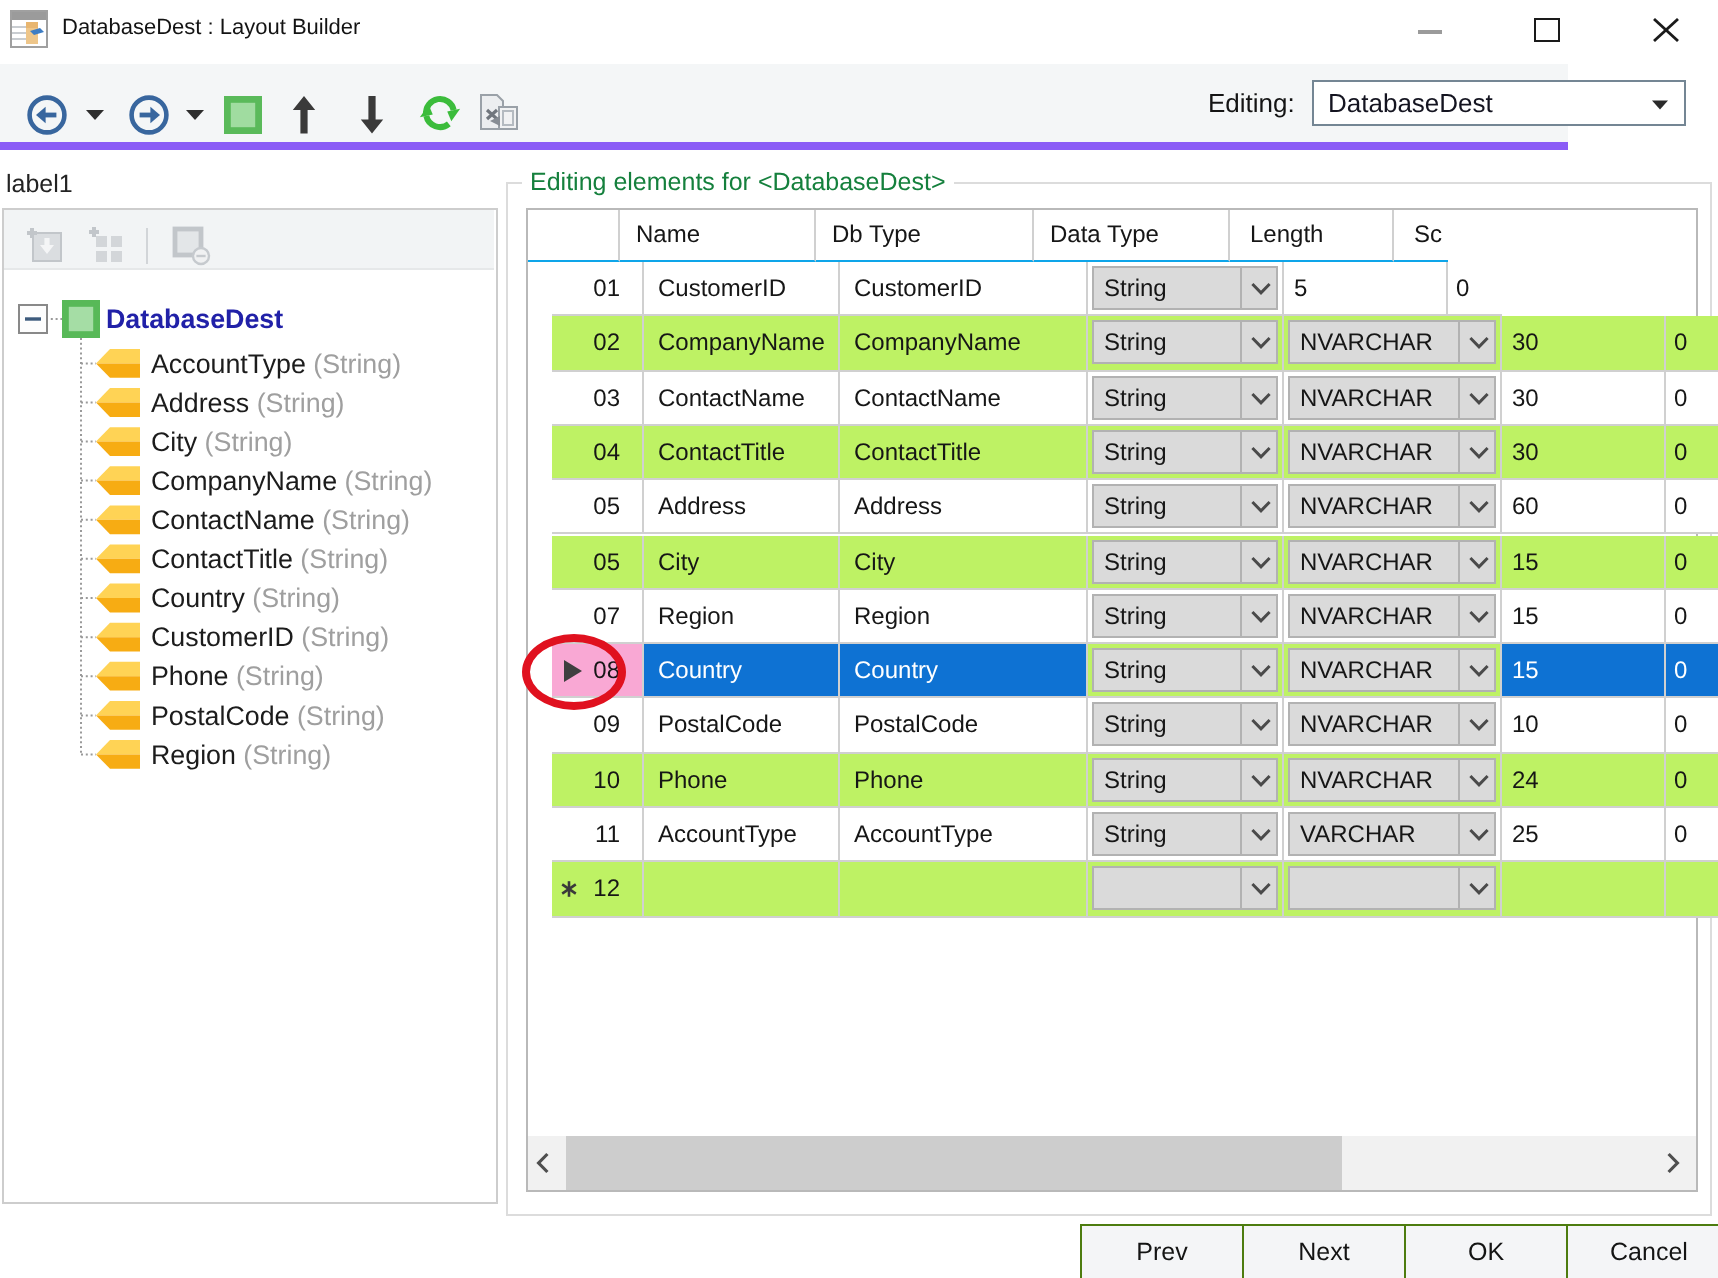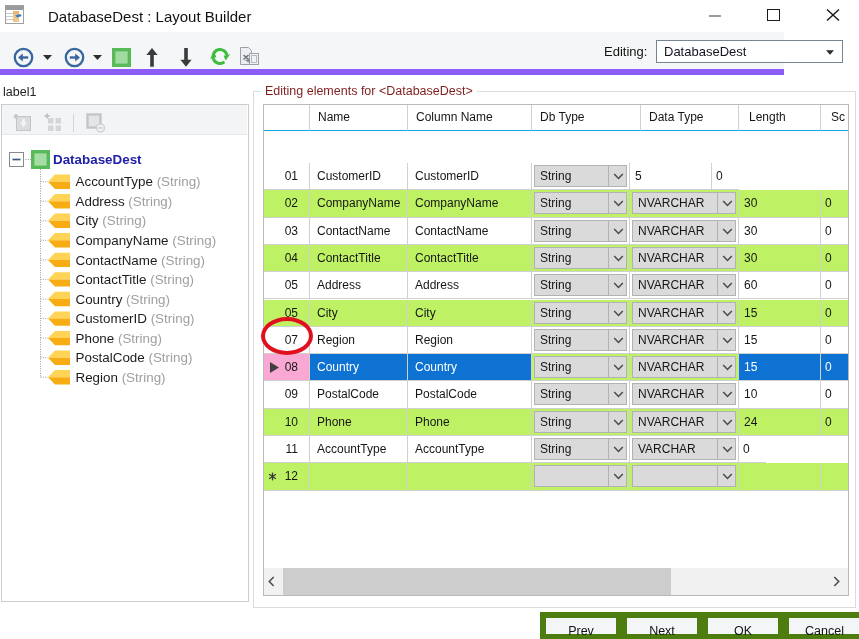--- a/index.html
+++ b/index.html
@@ -1,41 +1,41 @@
 <!DOCTYPE html>
 <html><head><meta charset="utf-8">
 <style>
 * { margin:0; padding:0; box-sizing:border-box; }
 html,body { width:859px; height:639px; overflow:hidden; background:#ffffff;
   font-family:"Liberation Sans", sans-serif; position:relative; }
 .abs { position:absolute; }
 
 #title { position:absolute; left:0; top:0; width:859px; height:32px; background:#fff; }
-#titletxt { position:absolute; left:48px; top:8px; font-size:15px; color:#131313; }
-
-#toolbar { position:absolute; left:0; top:32px; width:784px; height:43px; background:#f4f6f7; border-bottom:6px solid #8b5cf6; }
+#titletxt { position:absolute; left:31px; top:8px; font-size:11px; color:#131313; }
+
+#toolbar { position:absolute; left:0; top:32px; width:784px; height:43px; background:#f4f6f7; border-bottom:4px solid #8b5cf6; }
 #edlabel { position:absolute; left:604px; top:12px; font-size:13px; color:#141414; }
 #edcombo { position:absolute; left:656px; top:8px; width:187px; height:23px; background:#fff; border:1px solid #748694; font-size:13px; color:#141420; line-height:21px; padding-left:7px; }
 #edcombo svg { position:absolute; right:8px; top:9px; }
 
 #label1 { position:absolute; left:3px; top:85px; font-size:12.5px; color:#232323; }
 #panel { position:absolute; left:1px; top:104px; width:248px; height:498px; border:1px solid #cdcdcd; background:#fff; }
 #strip { position:absolute; left:0; top:0; width:245px; height:30px; background:#f2f4f5; border-bottom:1px solid #e6e8e9; }
 #tree { position:absolute; left:0; top:31px; }
 .dot { stroke:#9a9a9a; stroke-width:1; stroke-dasharray:1 1.4; }
 .roott { font-size:13.4px; font-weight:bold; fill:#2121a8; font-family:"Liberation Sans",sans-serif; }
 .cht { font-size:13.4px; fill:#1c1c1c; font-family:"Liberation Sans",sans-serif; }
 
 #gbox { position:absolute; left:253px; top:91px; width:603px; height:517px; border:1px solid #dcdcdc; }
-#glegend { position:absolute; left:7px; top:-8px; background:#fff; padding:0 4px; font-size:12.5px; color:#7f1d1d; }
+#glegend { position:absolute; left:7px; top:-8px; background:#fff; padding:0 4px; font-size:12.5px; color:#15803d; }
 
 #grid { position:absolute; left:263px; top:104px; width:586px; height:492px; border:1px solid #b9b9b9; background:#fff; }
 .ghead { position:absolute; left:0; top:0; width:584px; height:26px; display:flex; }
 .ghead .c { border-bottom:1px solid #c6c6c6; background:#fff; font-size:12px; color:#161616; line-height:24px; padding-left:8px; }
-.gr { position:absolute; left:0; width:584px; height:27.3px; display:flex;margin-top:32px; }
+.gr { position:absolute; left:12px; width:584px; height:27.3px; display:flex; }
 .gr.even .c { background:#bef264; }
 .c { border-right:1px solid #d0d0d0; border-bottom:1px solid #d0d0d0; height:100%; background:#fff; font-size:12px; color:#161616; line-height:26px; overflow:hidden; white-space:nowrap; }
 .ghead .c { border-bottom:1px solid #0ea5e9; }
 .rh { width:46px; position:relative; text-align:right; padding-right:11px; }
 .nm { width:98px; padding-left:7px; }
 .cn { width:124px; padding-left:7px; }
 .dt { width:98px; position:relative; }
 .db { width:109px; position:relative; }
 .ln { width:82px; padding-left:5px; }
 .sc { width:27px; padding-left:4px; border-right:none; }
@@ -51,21 +51,21 @@
 .cbtn svg { position:absolute; left:3.5px; top:7px; }
 
 #hscroll { position:absolute; left:0; top:463px; width:584px; height:27px; background:#f1f1f1; }
 #thumb { position:absolute; left:19px; top:0; width:388px; height:27px; background:#cdcdcd; }
 .sbtn { position:absolute; top:0; width:19px; height:27px; background:#f1f1f1; }
 #sbl { left:0; } #sbr { right:0; }
 .sbtn svg { position:absolute; left:4px; top:8px; }
 
 #redell { position:absolute; left:260.5px; top:316.5px; width:52px; height:38px; border:4px solid #e0111f; border-radius:50%; z-index:10; }
 
-.btn { position:absolute; top:612px; width:82px; height:28px; background:#f4f5f7; border:6px solid #4d7c0f; font-size:12.5px; color:#141414; text-align:center; line-height:26px; }
+.btn { position:absolute; top:612px; width:82px; height:28px; background:#f4f5f7; border:1px solid #4d7c0f; font-size:12.5px; color:#141414; text-align:center; line-height:26px; }
 </style></head>
 <body>
 <div id="title">
 <svg class="abs" style="left:5px;top:5px" width="19" height="19" viewBox="0 0 19 19">
 <rect x="0.5" y="0.5" width="18" height="18" fill="#ffffff" stroke="#a0a0a0"></rect>
 <rect x="1" y="1" width="17" height="4" fill="#9b9b9b"></rect>
 <g stroke="#c9cdd1" stroke-width="1">
 <line x1="1" y1="8.5" x2="8" y2="8.5"></line>
         <line x1="1" y1="11.5" x2="8" y2="11.5"></line>
         <line x1="1" y1="14.5" x2="8" y2="14.5"></line>
@@ -213,21 +213,20 @@
 <text x="73.5" y="245.8" class="cht">Region <tspan fill="#9f9f9f">(String)</tspan></text>
 </svg>
 </div>
 <div id="gbox">
     <span id="glegend">Editing elements for &lt;DatabaseDest&gt;</span>
   </div>
 <div id="grid">
 <div class="ghead">
 <div class="c rh"></div>
 <div class="c nm">Name</div>
-<div class="c cn">Column Name</div>
 <div class="c db" style="padding-left:8px">Db Type</div>
 <div class="c dt" style="padding-left:8px">Data Type</div>
 <div class="c ln" style="padding-left:10px">Length</div>
 <div class="c sc" style="padding-left:10px">Sc</div>
 </div>
 <div class="gr odd" style="top:26.0px">
 <div class="c rh"><span class="rn">01</span></div>
 <div class="c nm">CustomerID</div>
 <div class="c cn">CustomerID</div>
 <div class="c dt">
@@ -505,20 +504,21 @@
 <div class="c db">
         <span class="combo">
           <span class="ctx">VARCHAR</span>
           <span class="cbtn">
             <svg width="11" height="7" viewBox="0 0 11 7">
               <polyline points="1.2,1 5.5,5.4 9.8,1" fill="none" stroke="#4a4a4a" stroke-width="1.5"></polyline>
             </svg>
           </span>
         </span>
       </div>
+<div class="c ln">25</div>
 <div class="c sc">0</div>
 </div>
 <div class="gr even" style="top:326.3px">
 <div class="c rh"><svg class="star" width="9" height="9" viewBox="0 0 9 9">
           <g stroke="#3a3a3a" stroke-width="1.3">
             <line x1="4.5" y1="0.6" x2="4.5" y2="8.4"></line>
             <line x1="1.1" y1="2.2" x2="7.9" y2="6.8"></line>
             <line x1="1.1" y1="6.8" x2="7.9" y2="2.2"></line>
           </g>
         </svg><span class="rn">12</span></div>

